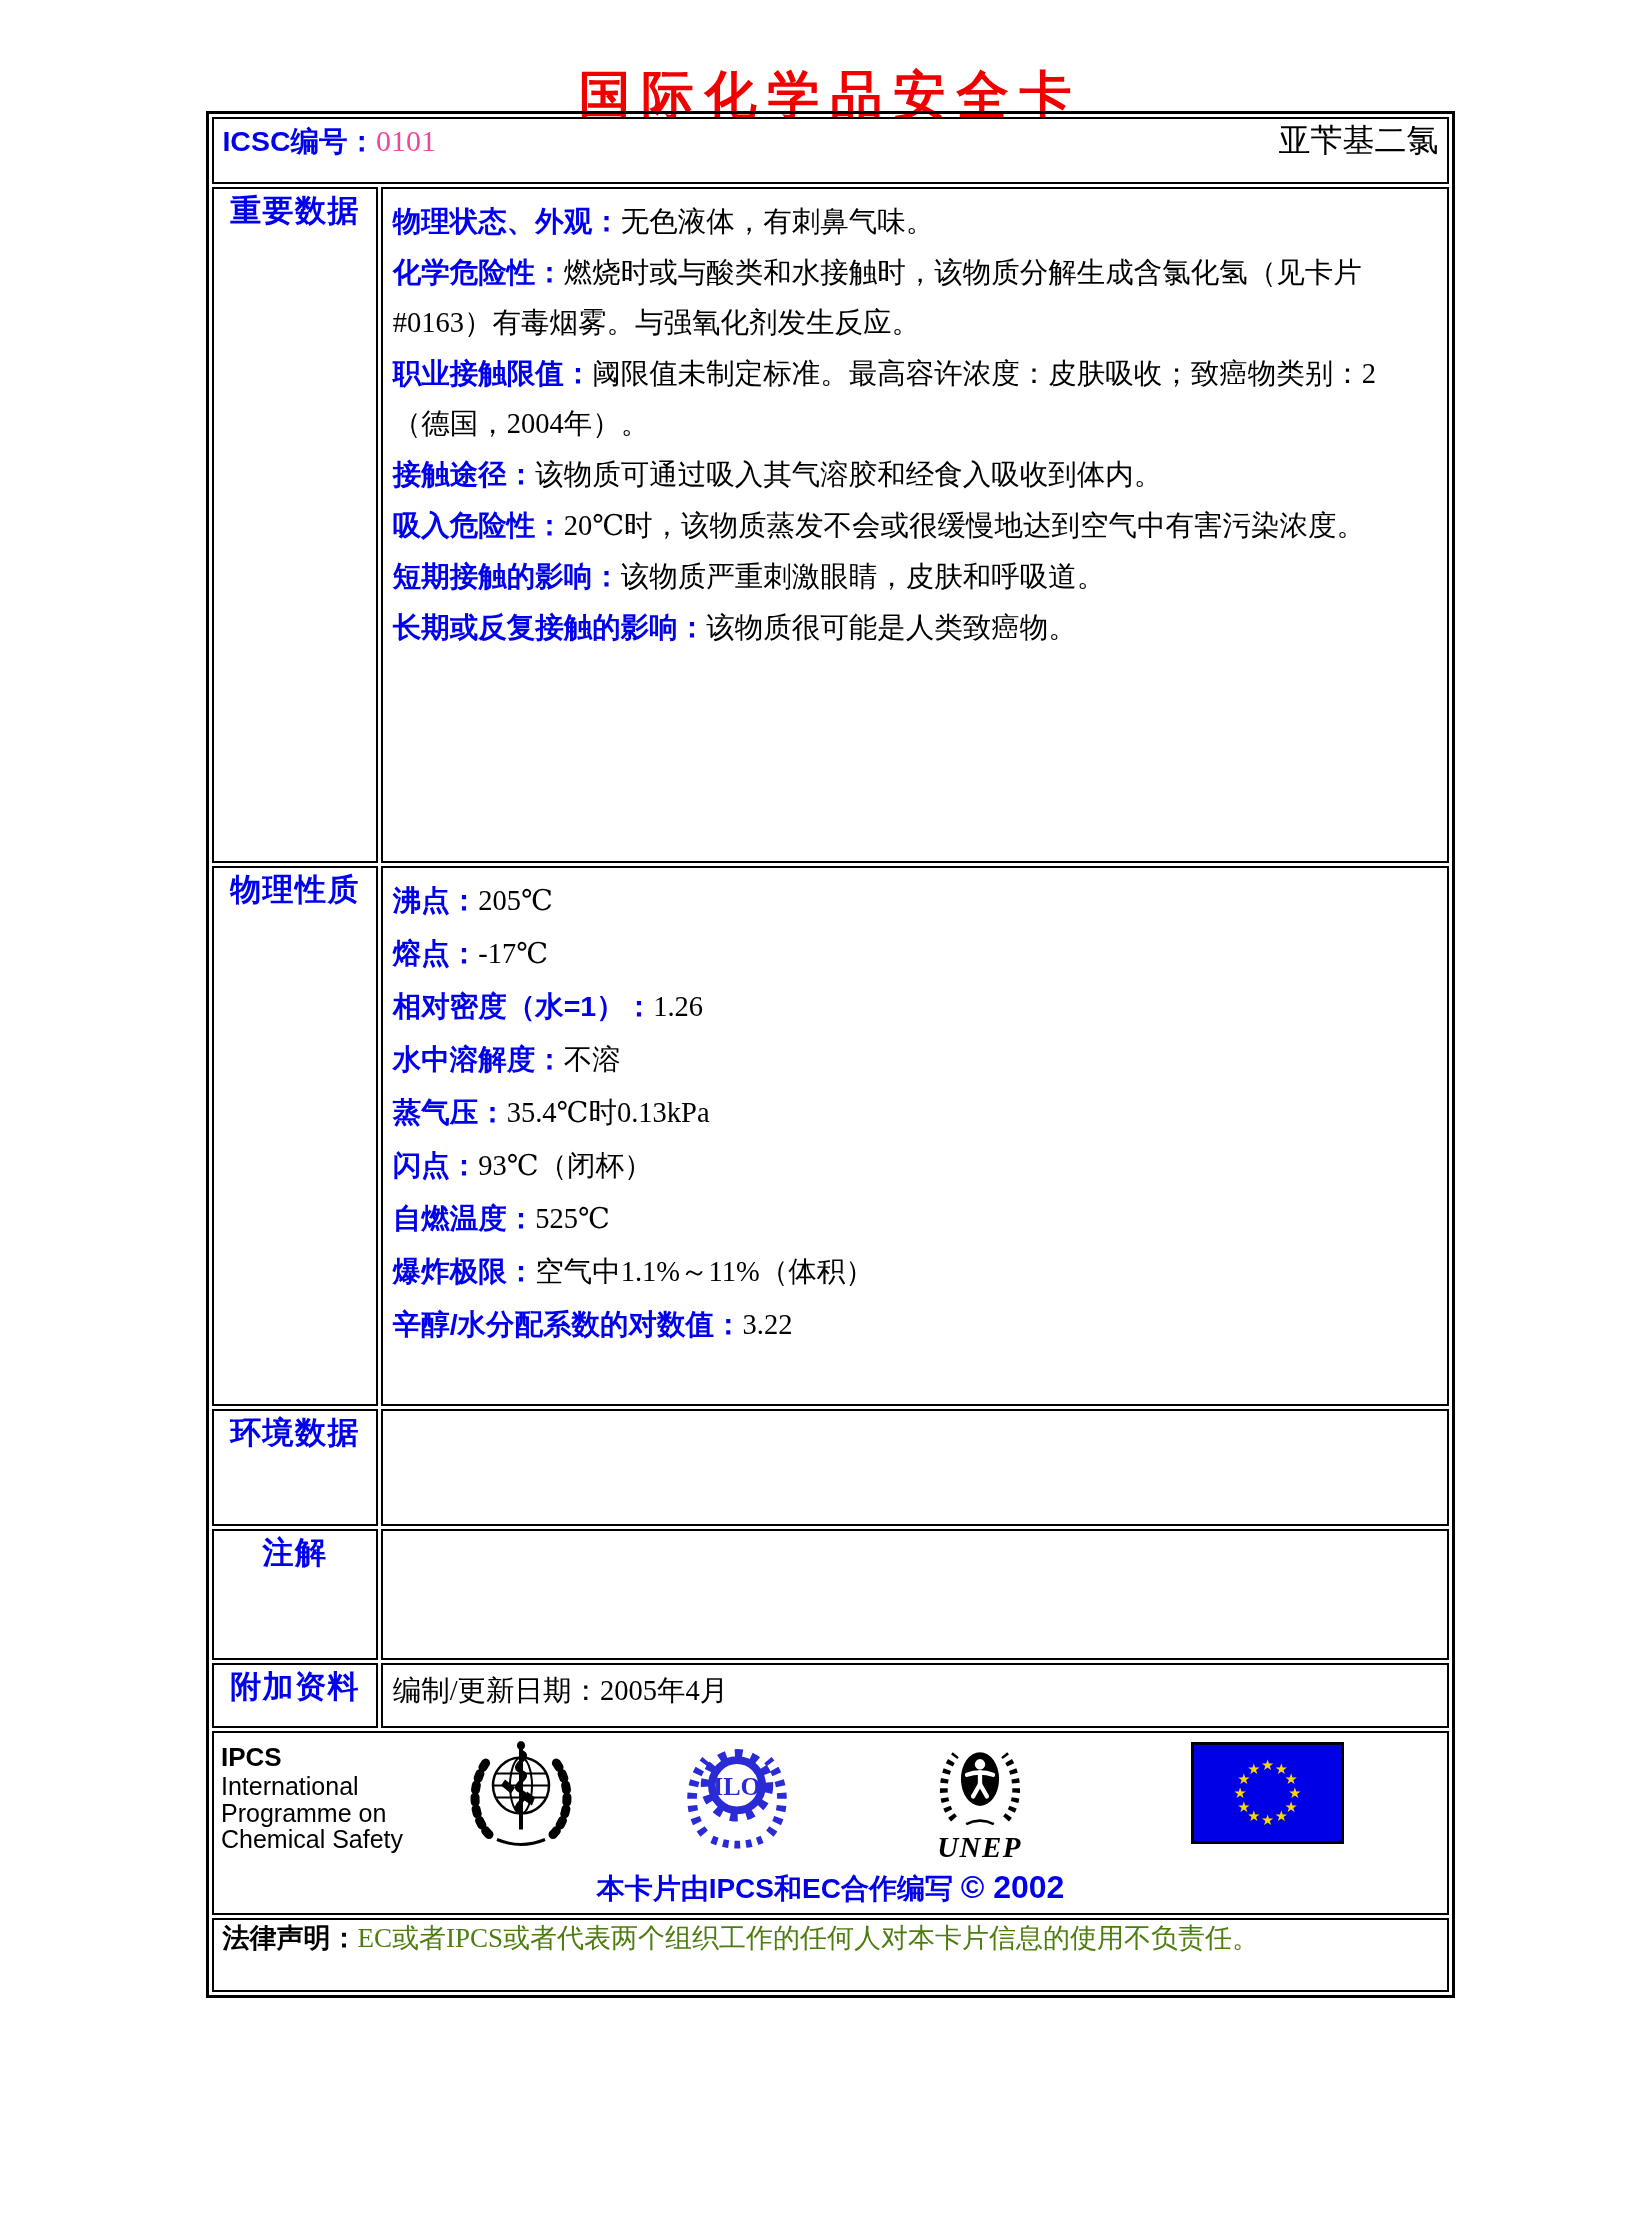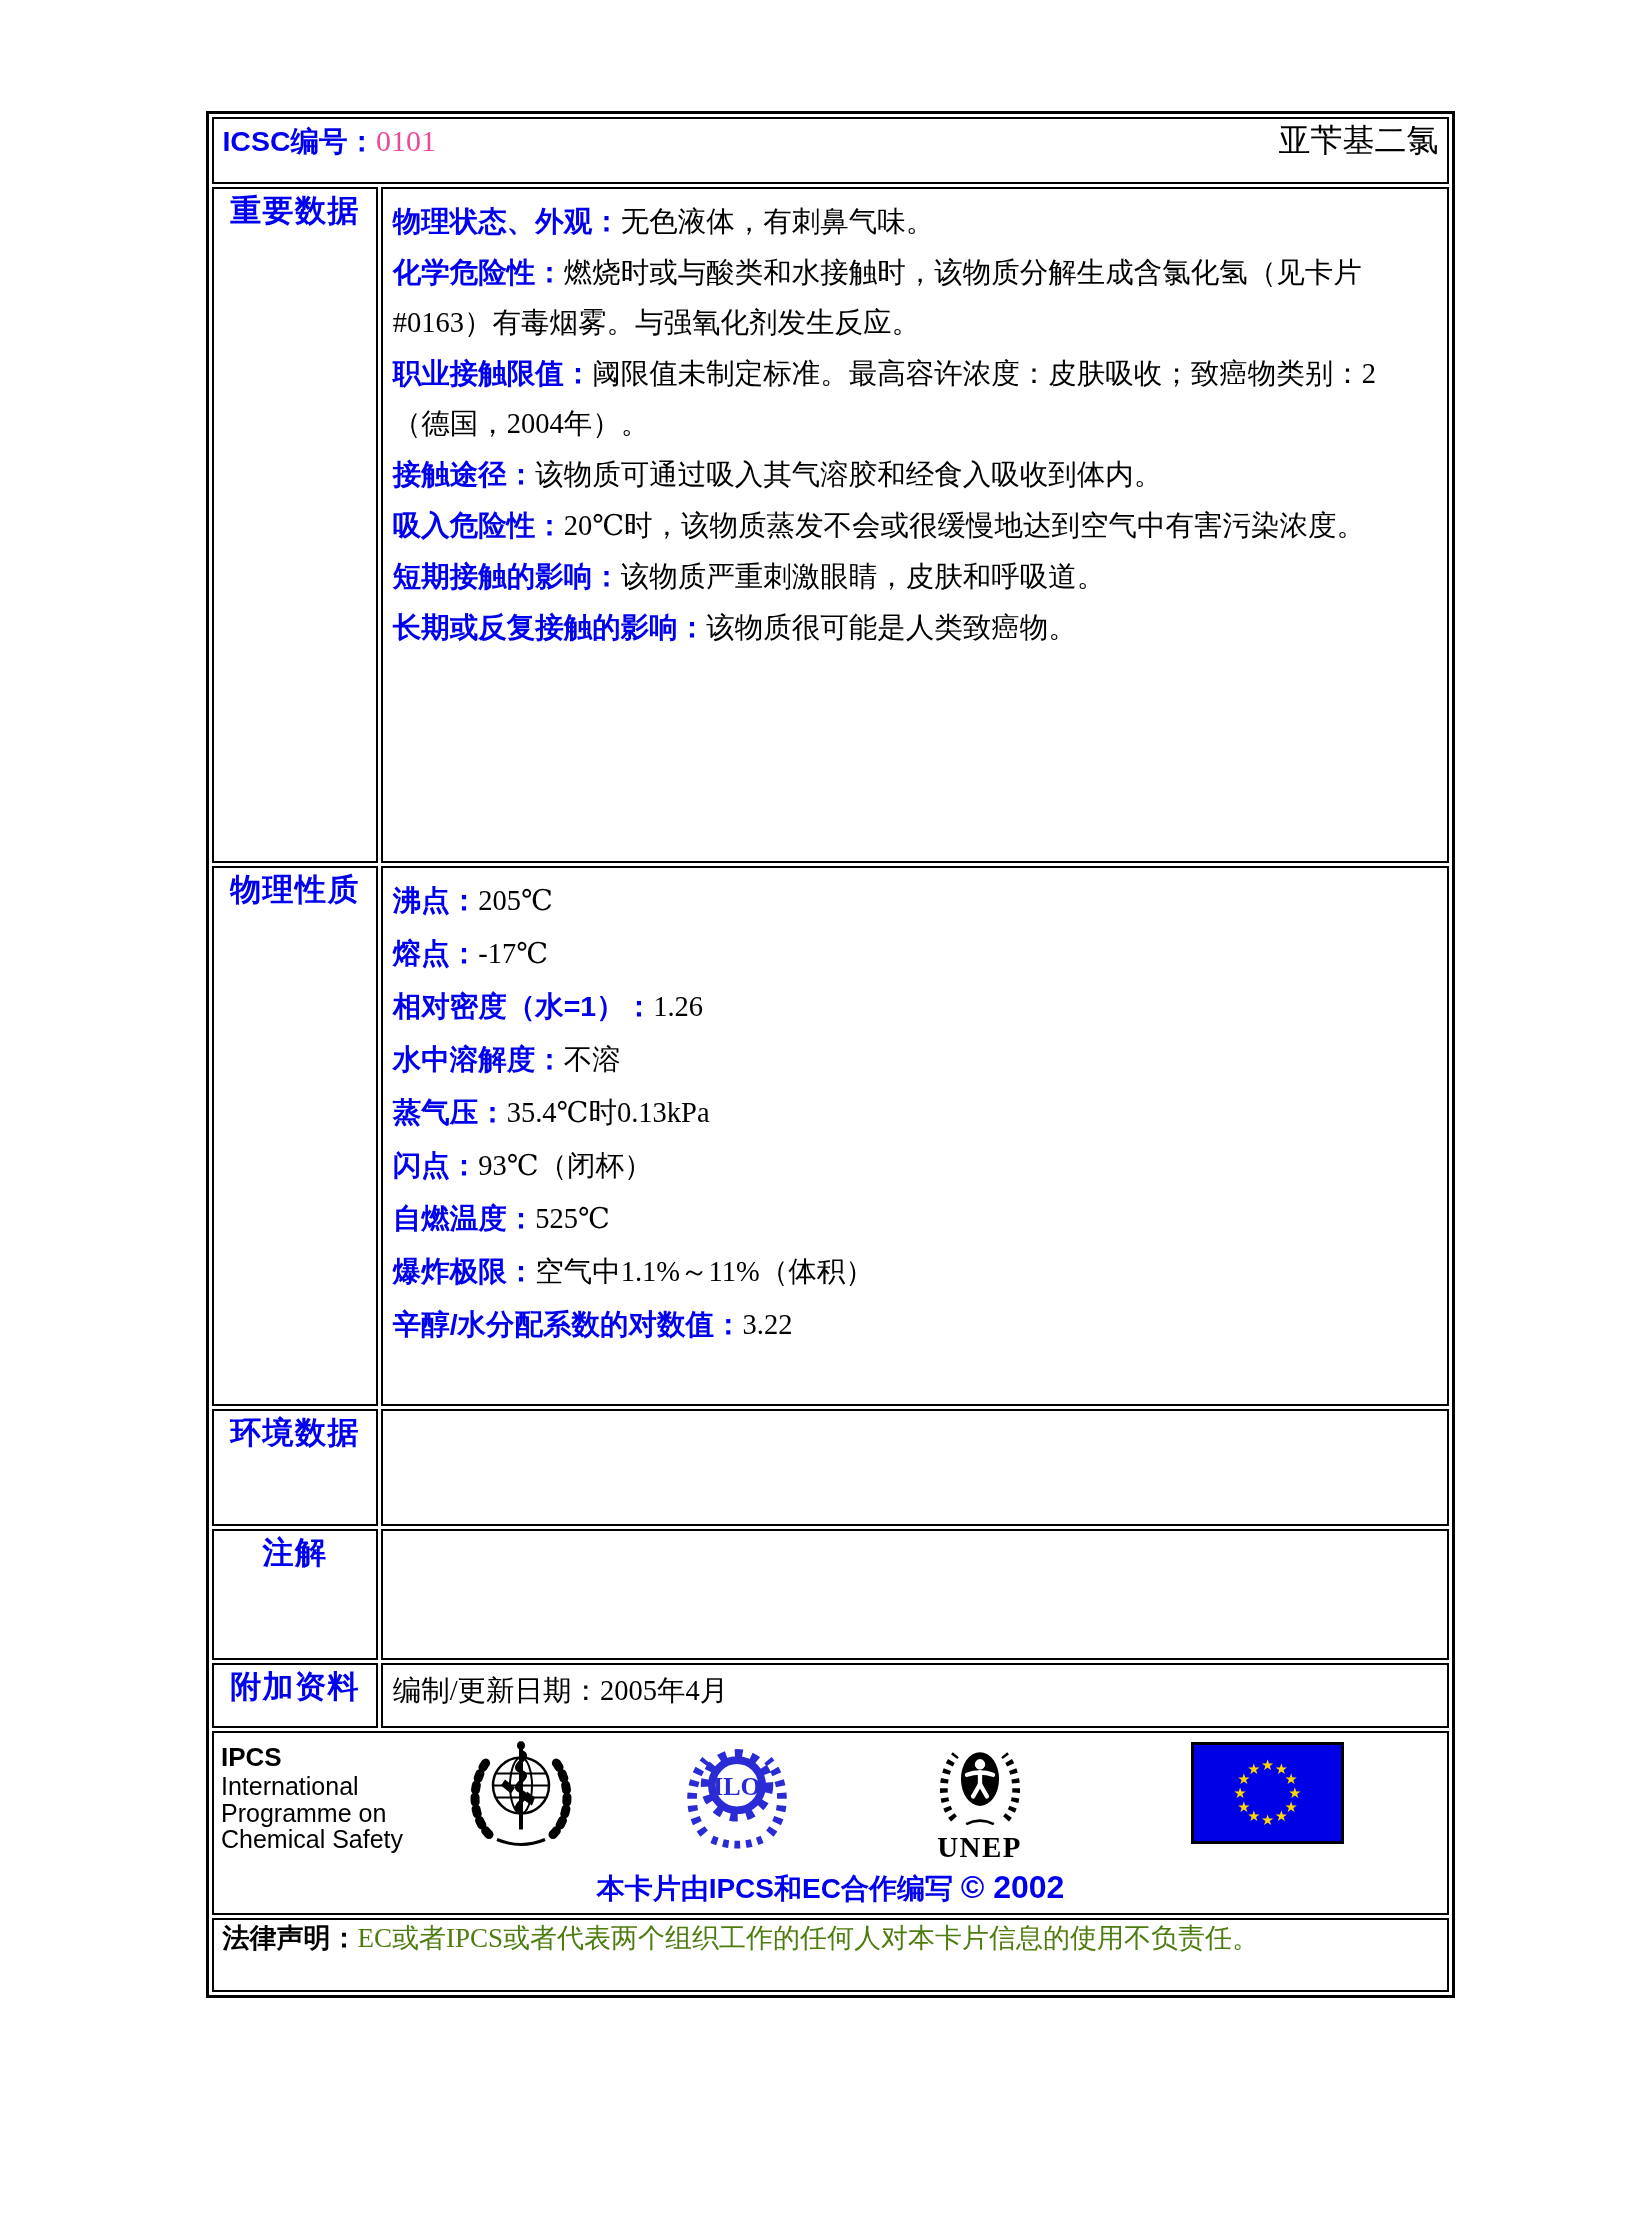--- a/index.html
+++ b/index.html
@@ -28,38 +28,39 @@
   td.additional-cell{height:47px;vertical-align:middle;}
   .inline-label{color:#0000ee;font-weight:bold;font-size:28.5px;
         font-family:"Liberation Sans","DejaVu Sans",sans-serif;}
   .item{display:block;}
   td.logos-cell{height:180px;position:relative;padding:0;}
   .ipcs-block{position:absolute;left:7px;top:9.7px;color:#000;}
   .ipcs-title{font-weight:bold;font-size:26px;line-height:31px;}
   .ipcs-line{font-size:25px;line-height:26.5px;}
   .who-logo{position:absolute;left:247px;top:0px;}
   .ilo-logo{position:absolute;left:465px;top:4.2px;}
-  .unep-block{position:absolute;left:710px;top:1.4px;width:111px;text-align:center;}
+  .unep-block{position:absolute;left:710px;top:1.4px;width:111px;text-align:center;font-style:italic;}
   .unep-label{font-family:"Liberation Serif","DejaVu Serif",serif;font-weight:bold;
         font-size:29px;letter-spacing:1.4px;color:#000;line-height:32px;}
   .eu-flag{position:absolute;left:977px;top:9.7px;}
   .credit-line{position:absolute;left:0;top:136px;width:100%;text-align:center;
         color:#0000ee;font-weight:bold;font-size:28px;}
   .credit-copy{font-size:32px;margin-top:24px;}
   td.legal-cell{height:70px;vertical-align:middle;padding:0 8.4px;}
   .legal-label{color:#000;font-weight:bold;font-size:27px;}
   .legal-text{color:#4d7c0f;font-size:27px;font-family:"Liberation Serif","DejaVu Serif",serif;}
   .ilo-letters{font-family:"Liberation Serif","DejaVu Serif",serif;font-weight:bold;}
   svg{display:block;}
 </style>
 </head>
 <body>
 
 <div class="page">
 
+  <h1 class="page-title">国际化学品安全卡</h1>
 
   <table class="card">
     <colgroup>
         <col class="c-label">
         <col>
       </colgroup>
 
     <tbody>
         <tr>
       <td colspan="2" class="header-cell">

